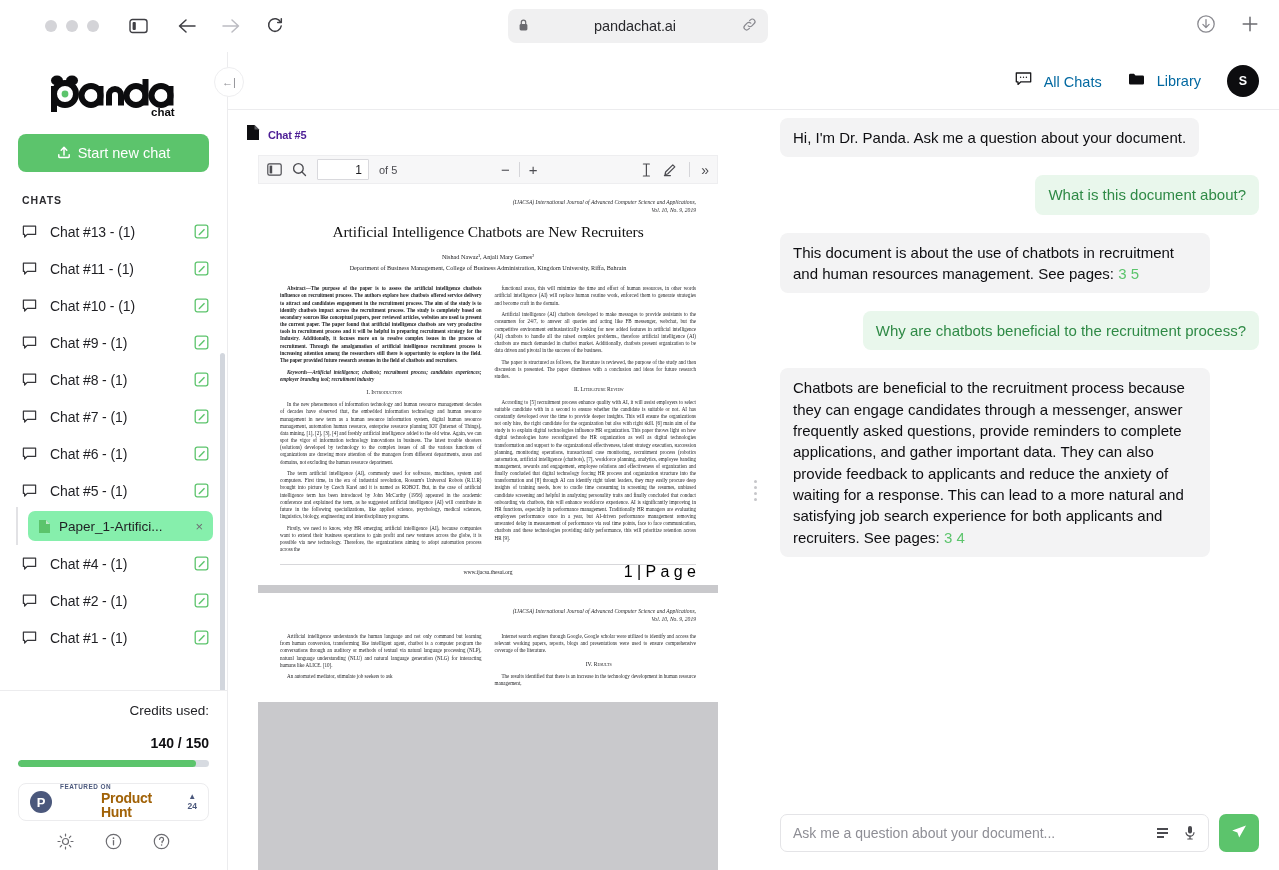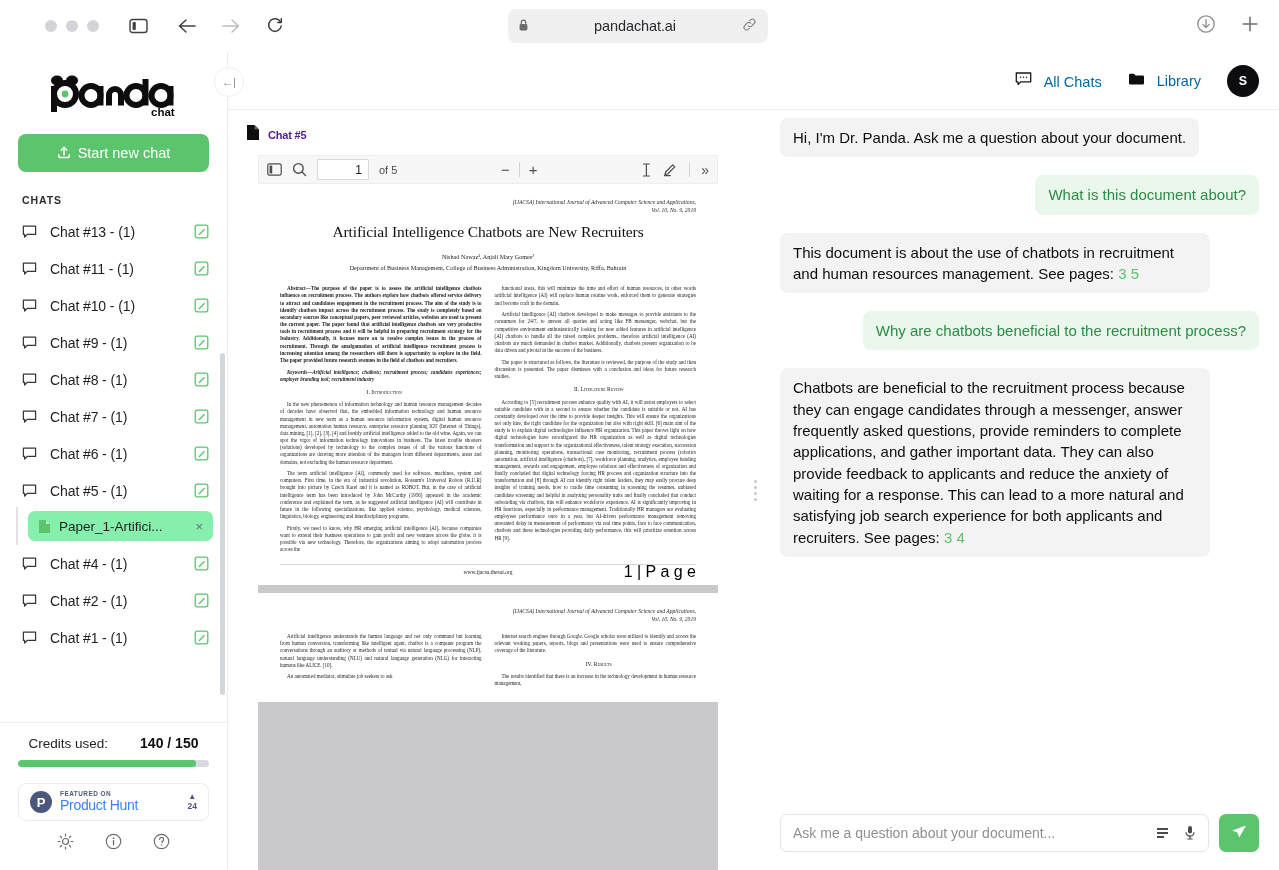--- a/index.html
+++ b/index.html
@@ -91,37 +91,37 @@
   .doc-item .pdf-ic { margin-right: 8px; display: flex; }
   .doc-item .dname { flex: 1; font-size: 13.5px; color: #1f1f23; white-space: nowrap; overflow: hidden; }
   .doc-item .x { font-size: 13px; color: #6d6d73; margin-left: 4px; }
 
   .side-scrollbar {
     position: absolute; right: 2px; top: 142px; width: 5px; height: 342px;
     background: #d2d6dd; border-radius: 3px;
   }
 
   .sidebar-bottom { border-top: 1px solid #ececee; padding: 12px 18px 10px 18px; }
-  .credits-row { display: flex; align-items: center; justify-content: center; gap: 32px; }
+  .credits-row { display: flex; align-items: flex-end; justify-content: center; gap: 17px; flex-direction: column; }
   .credits-label { font-size: 13.5px; color: #232327; }
   .credits-value { font-size: 14px; font-weight: bold; color: #0f0f12; }
   .credit-bar { margin-top: 9px; height: 7px; background: #d7dbe1; border-radius: 4px; overflow: hidden; }
   .credit-fill { height: 100%; background: #5cc46c; border-radius: 4px; }
 
   .ph-badge {
     margin-top: 16px; height: 38px; border: 1px solid #ececee; border-radius: 8px;
     display: flex; align-items: center; padding: 0 11px; gap: 8px; cursor: pointer;
   }
   .ph-logo {
     width: 22px; height: 22px; border-radius: 50%; background: #4b587c; color: #fff;
     font-size: 13px; font-weight: bold; display: flex; align-items: center; justify-content: center;
   }
   .ph-text { flex: 1; line-height: 1.05; }
   .ph-feat { font-size: 6.4px; font-weight: bold; letter-spacing: 0.5px; color: #4b587c; }
-  .ph-name { font-size: 14px; font-weight: normal; color: #3b82f6; letter-spacing: -0.3px; }
+  .ph-name { font-size: 14px; font-weight: bold; color: #a16207; letter-spacing: -0.3px; margin-left: 41px; }
   .ph-votes { text-align: center; color: #4b587c; line-height: 1; }
   .ph-arrow { font-size: 8px; }
   .ph-count { font-size: 8.5px; font-weight: bold; margin-top: 1px; }
 
   .sidebar-tools { display: flex; justify-content: space-around; padding: 12px 24px 10px 24px; }
   .sidebar-tools .t { color: #6b6b70; cursor: pointer; display: flex; }
 
   
   .collapse-handle {
     position: absolute; left: 214px; top: 15px; width: 30px; height: 30px;

